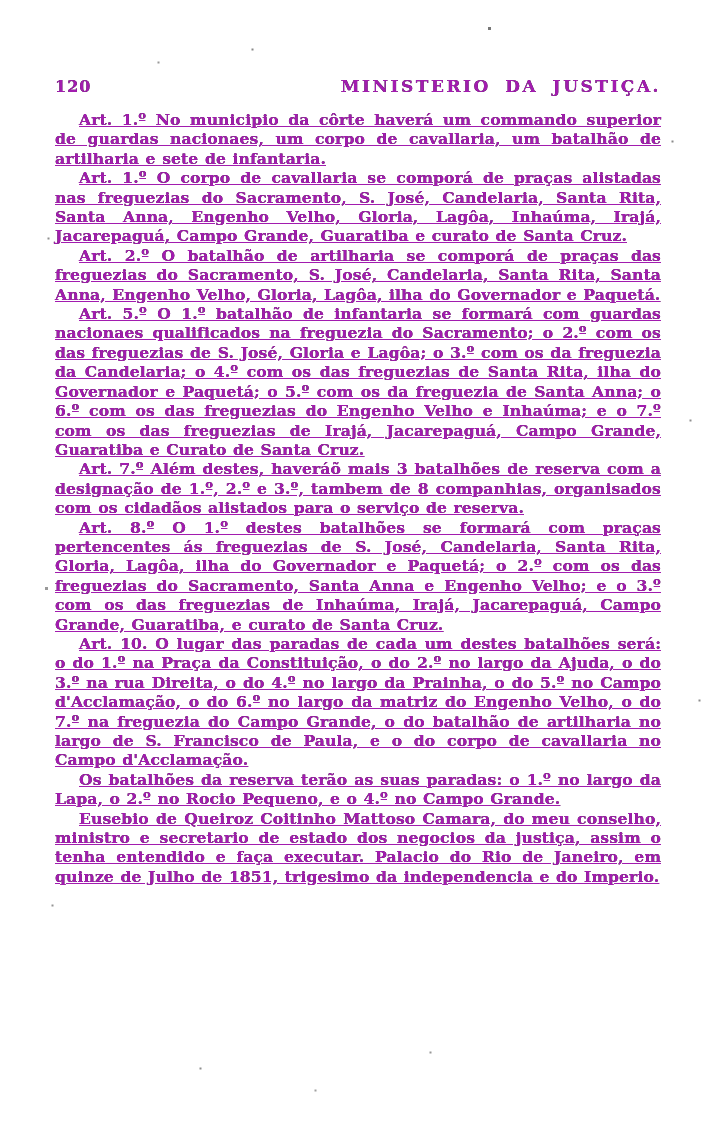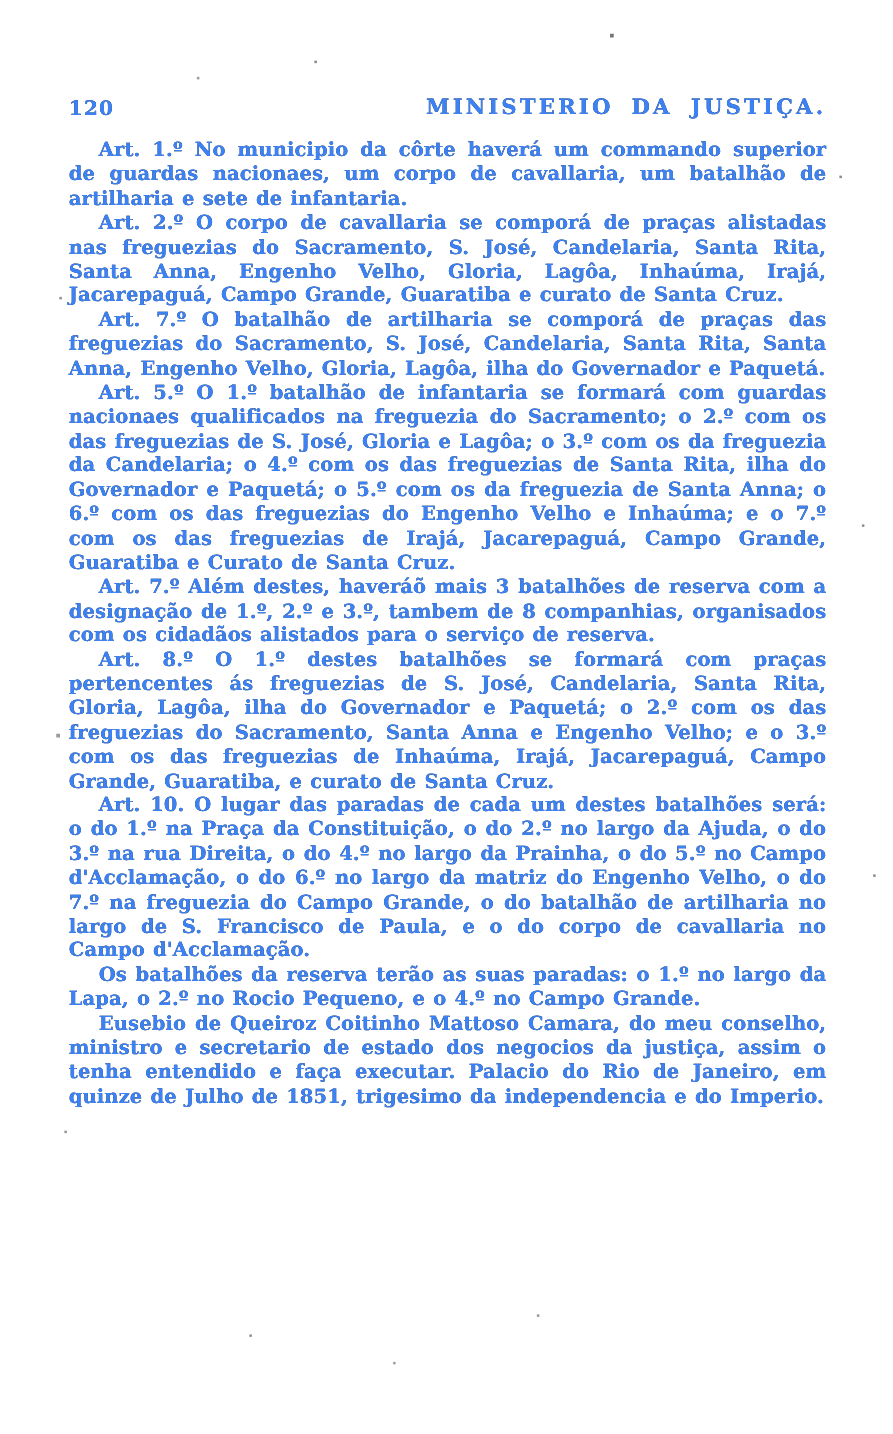--- a/index.html
+++ b/index.html
@@ -7,21 +7,21 @@
     padding: 0;
     background: #ffffff;
   }
   .page {
     position: relative;
     width: 714px;
     height: 1147px;
     background: #ffffff;
     overflow: hidden;
     font-family: "DejaVu Serif", serif;
-    color: #3b82f6;
+    color: #a21caf;
   }
   .content {
     position: absolute;
     left: 55px;
     top: 76px;
     width: 606px;
   }
   .page-header {
     position: relative;
     height: 24px;
@@ -48,20 +48,21 @@
   .page-body p {
     margin: 0;
     font-size: 15.6px;
     font-weight: 700;
     line-height: 19.4px;
     text-align: justify;
     text-indent: 24px;
     word-spacing: 1px;
     letter-spacing: 0.1px;
     text-shadow: 0 0 0.45px #221f1c;
+    text-decoration: underline;
   }
   
   .speckles {
     position: absolute;
     top: 0; left: 0;
     width: 1px; height: 1px;
     background: transparent;
     box-shadow:
       489px 28px 0 1px #777,
       252px 49px 0 0.5px #888,
@@ -85,22 +86,22 @@
 
   <div class="content">
 
     <div class="page-header">
       <span class="page-number">120</span>
       <h1 class="page-title">MINISTERIO DA JUSTIÇA.</h1>
     </div>
 
     <div class="page-body">
       <p>Art. 1.º No municipio da côrte haverá um commando superior de guardas nacionaes, um corpo de cavallaria, um batalhão de artilharia e sete de infantaria.</p>
-      <p>Art. 2.º O corpo de cavallaria se comporá de praças alistadas nas freguezias do Sacramento, S. José, Candelaria, Santa Rita, Santa Anna, Engenho Velho, Gloria, Lagôa, Inhaúma, Irajá, Jacarepaguá, Campo Grande, Guaratiba e curato de Santa Cruz.</p>
-      <p>Art. 7.º O batalhão de artilharia se comporá de praças das freguezias do Sacramento, S. José, Candelaria, Santa Rita, Santa Anna, Engenho Velho, Gloria, Lagôa, ilha do Governador e Paquetá.</p>
+      <p>Art. 1.º O corpo de cavallaria se comporá de praças alistadas nas freguezias do Sacramento, S. José, Candelaria, Santa Rita, Santa Anna, Engenho Velho, Gloria, Lagôa, Inhaúma, Irajá, Jacarepaguá, Campo Grande, Guaratiba e curato de Santa Cruz.</p>
+      <p>Art. 2.º O batalhão de artilharia se comporá de praças das freguezias do Sacramento, S. José, Candelaria, Santa Rita, Santa Anna, Engenho Velho, Gloria, Lagôa, ilha do Governador e Paquetá.</p>
       <p>Art. 5.º O 1.º batalhão de infantaria se formará com guardas nacionaes qualificados na freguezia do Sacramento; o 2.º com os das freguezias de S. José, Gloria e Lagôa; o 3.º com os da freguezia da Candelaria; o 4.º com os das freguezias de Santa Rita, ilha do Governador e Paquetá; o 5.º com os da freguezia de Santa Anna; o 6.º com os das freguezias do Engenho Velho e Inhaúma; e o 7.º com os das freguezias de Irajá, Jacarepaguá, Campo Grande, Guaratiba e Curato de Santa Cruz.</p>
       <p>Art. 7.º Além destes, haveráõ mais 3 batalhões de reserva com a designação de 1.º, 2.º e 3.º, tambem de 8 companhias, organisados com os cidadãos alistados para o serviço de reserva.</p>
       <p>Art. 8.º O 1.º destes batalhões se formará com praças pertencentes ás freguezias de S. José, Candelaria, Santa Rita, Gloria, Lagôa, ilha do Governador e Paquetá; o 2.º com os das freguezias do Sacramento, Santa Anna e Engenho Velho; e o 3.º com os das freguezias de Inhaúma, Irajá, Jacarepaguá, Campo Grande, Guaratiba, e curato de Santa Cruz.</p>
       <p>Art. 10. O lugar das paradas de cada um destes batalhões será: o do 1.º na Praça da Constituição, o do 2.º no largo da Ajuda, o do 3.º na rua Direita, o do 4.º no largo da Prainha, o do 5.º no Campo d'Acclamação, o do 6.º no largo da matriz do Engenho Velho, o do 7.º na freguezia do Campo Grande, o do batalhão de artilharia no largo de S. Francisco de Paula, e o do corpo de cavallaria no Campo d'Acclamação.</p>
       <p>Os batalhões da reserva terão as suas paradas: o 1.º no largo da Lapa, o 2.º no Rocio Pequeno, e o 4.º no Campo Grande.</p>
       <p>Eusebio de Queiroz Coitinho Mattoso Camara, do meu conselho, ministro e secretario de estado dos negocios da justiça, assim o tenha entendido e faça executar. Palacio do Rio de Janeiro, em quinze de Julho de 1851, trigesimo da independencia e do Imperio.</p>
     </div>
 
   </div>
 </div>

